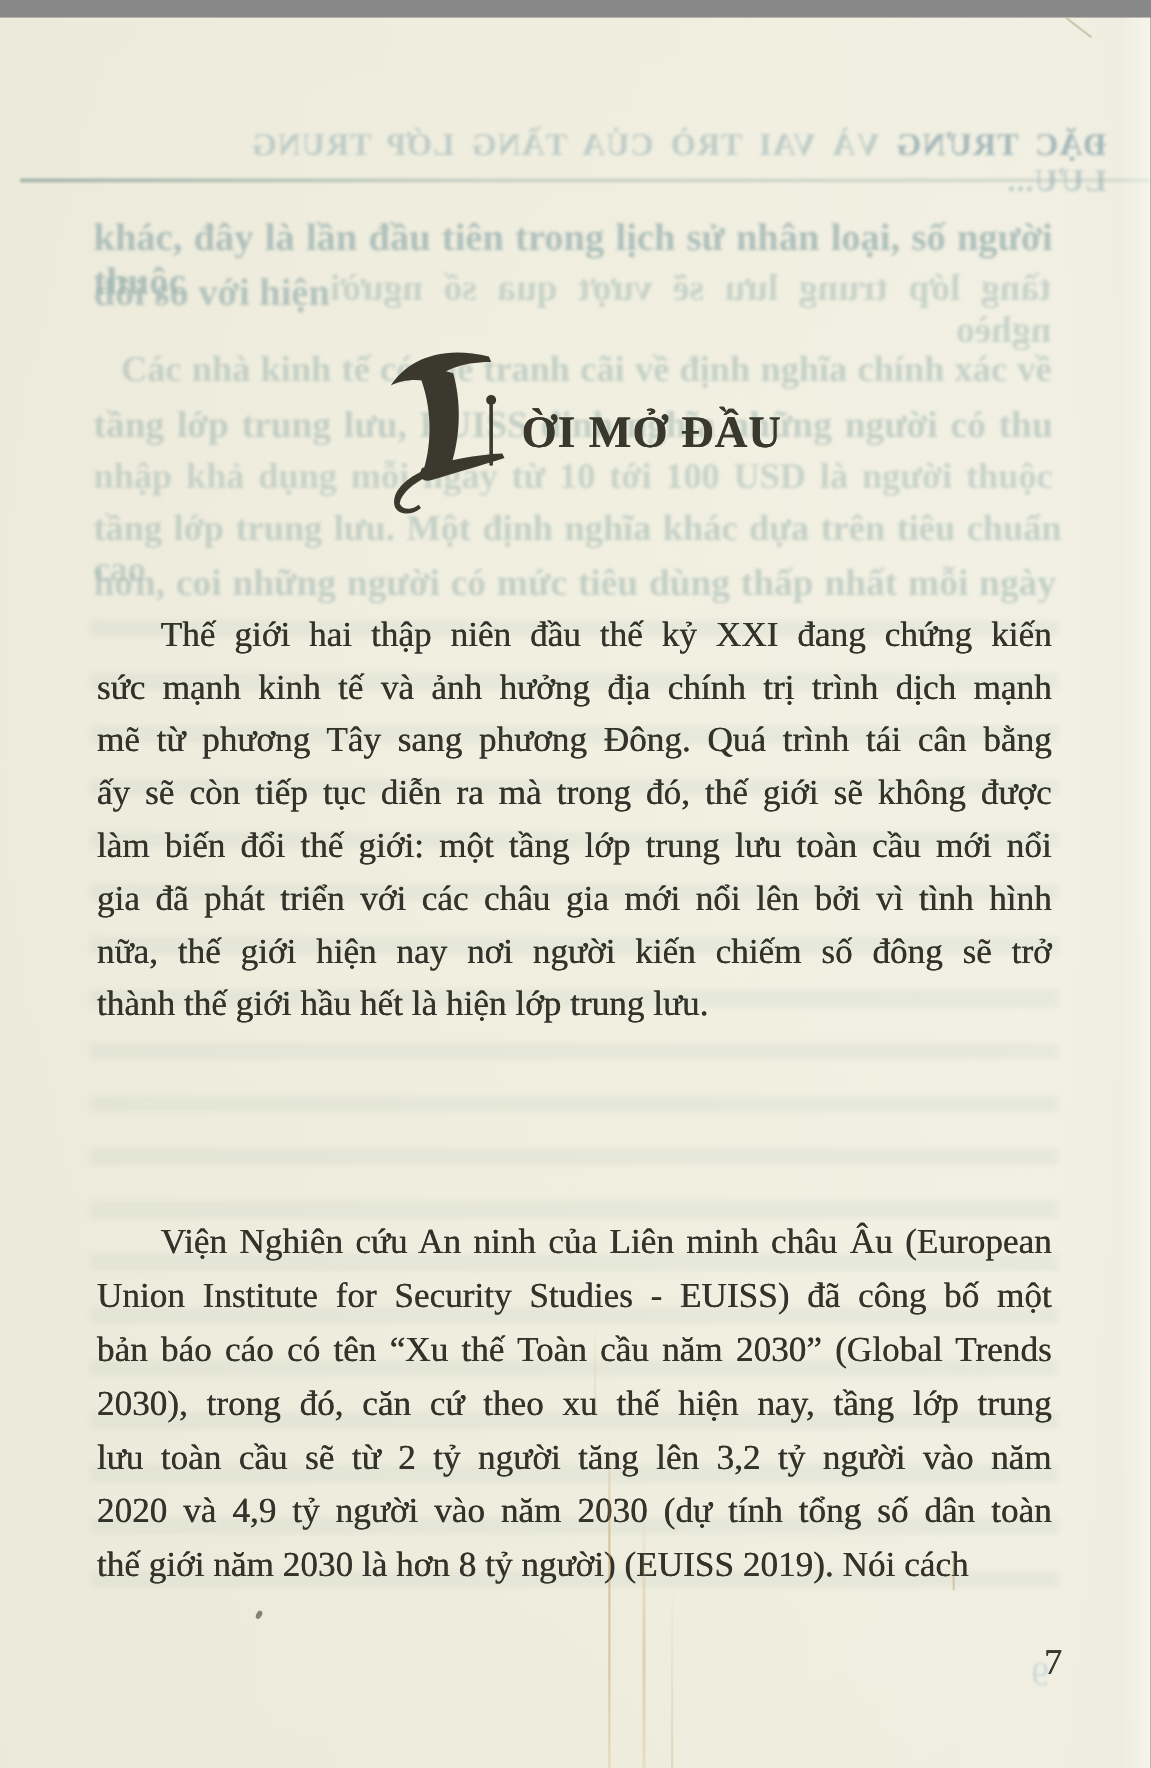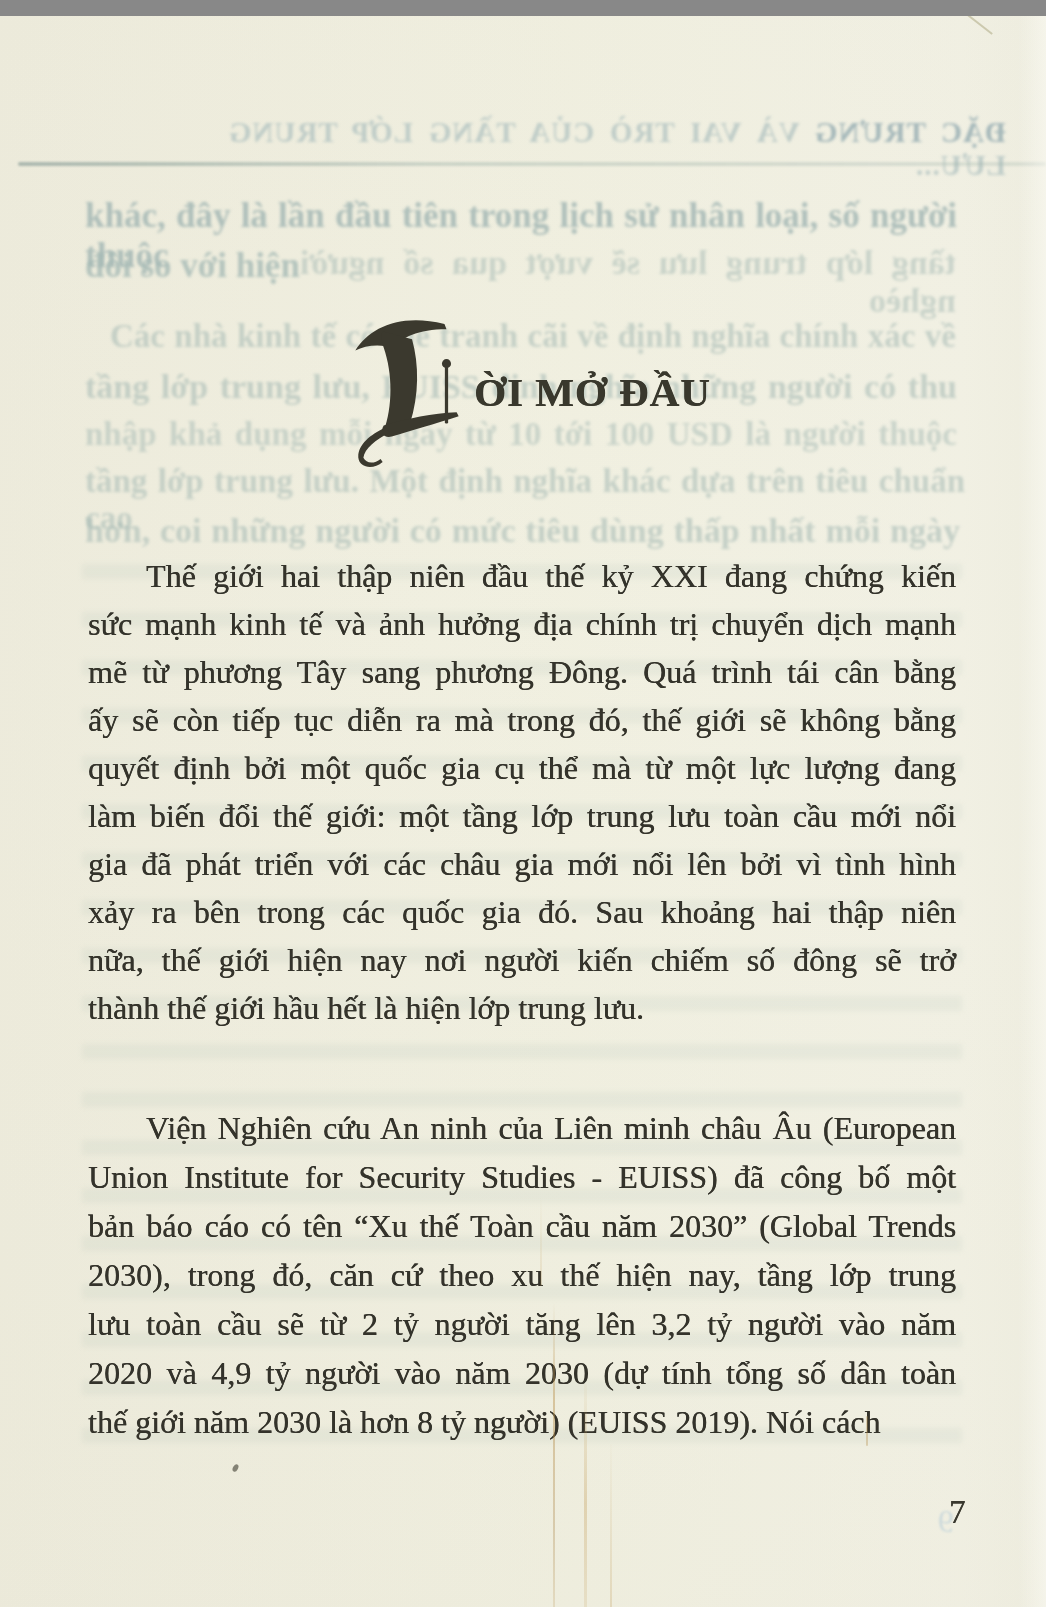--- a/index.html
+++ b/index.html
@@ -125,27 +125,25 @@
       <path d="M36,115 C22,122 11,131 10,140 C13,146 21,146 27,141 L29,144 C20,152 6,150 5,140 C4,128 16,117 32,110 Z"></path>
 
       <circle cx="92" cy="47" r="4.5"></circle>
       <rect x="90.4" y="50" width="3.2" height="56" rx="1.2"></rect>
     </g>
   </svg>
   <div class="title-rest">ỜI MỞ ĐẦU</div>
 
   <div class="para para-1">
     <div class="bline first">Thế giới hai thập niên đầu thế kỷ XXI đang chứng kiến</div>
-    <div class="bline">sức mạnh kinh tế và ảnh hưởng địa chính trị chuyển dịch mạnh</div>
+    <div class="bline">sức mạnh kinh tế và ảnh hưởng địa chính trị trình dịch mạnh</div>
     <div class="bline">mẽ từ phương Tây sang phương Đông. Quá trình tái cân bằng</div>
-    <div class="bline">ấy sẽ còn tiếp tục diễn ra mà trong đó, thế giới sẽ không bằng</div>
-    <div class="bline">quyết định bởi một quốc gia cụ thể mà từ một lực lượng đang</div>
+    <div class="bline">ấy sẽ còn tiếp tục diễn ra mà trong đó, thế giới sẽ không được</div>
     <div class="bline">làm biến đổi thế giới: một tầng lớp trung lưu toàn cầu mới nổi</div>
     <div class="bline">gia đã phát triển với các châu gia mới nổi lên bởi vì tình hình</div>
-    <div class="bline">xảy ra bên trong các quốc gia đó. Sau khoảng hai thập niên</div>
     <div class="bline">nữa, thế giới hiện nay nơi người kiến chiếm số đông sẽ trở</div>
     <div class="bline last">thành thế giới hầu hết là hiện lớp trung lưu.</div>
   </div>
 
   <div class="para para-2">
     <div class="bline first">Viện Nghiên cứu An ninh của Liên minh châu Âu (European</div>
     <div class="bline">Union Institute for Security Studies - EUISS) đã công bố một</div>
     <div class="bline">bản báo cáo có tên “Xu thế Toàn cầu năm 2030” (Global Trends</div>
     <div class="bline">2030), trong đó, căn cứ theo xu thế hiện nay, tầng lớp trung</div>
     <div class="bline">lưu toàn cầu sẽ từ 2 tỷ người tăng lên 3,2 tỷ người vào năm</div>

